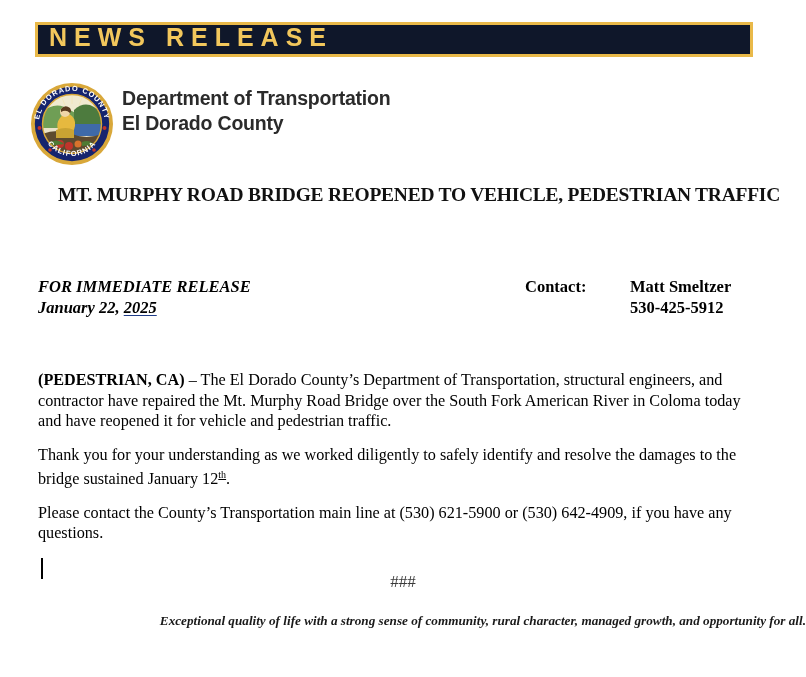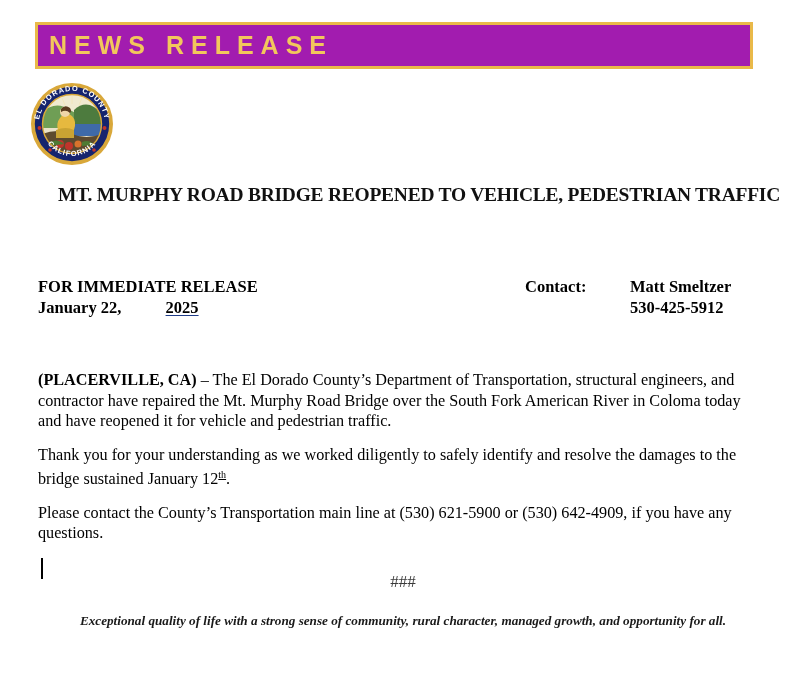--- a/index.html
+++ b/index.html
@@ -15,26 +15,25 @@
     position: relative;
     overflow: hidden;
   }
 
   
   .banner {
     position: absolute;
     left: 35px;
     top: 22px;
     width: 718px;
-    height: 47px;
+    height: 35px;
     box-sizing: border-box;
-    background: #a21caf;
+    background: #0f172a;
     border: 3px solid #e9b949;
     display: flex;
-    align-items: center;
   }
   .banner-text {
     font-family: "Liberation Sans", "DejaVu Sans", sans-serif;
     font-weight: bold;
     font-size: 25px;
     letter-spacing: 7px;
     color: #f2c75c;
     padding-left: 11px;
     line-height: 1;
     white-space: pre;
@@ -84,26 +83,26 @@
   }
 
   
   .release-block {
     position: absolute;
     left: 38px;
     top: 276px;
     font-weight: bold;
     font-size: 16.5px;
     line-height: 21px;
+    font-style: italic;
   }
   .release-block .u-blue {
     text-decoration: underline;
     text-decoration-color: #1f3c88;
     text-underline-offset: 2px;
-    margin-left: 40px;
   }
   .contact-label {
     position: absolute;
     left: 525px;
     top: 276px;
     font-weight: bold;
     font-size: 16.5px;
     line-height: 21px;
   }
   .contact-value {
@@ -158,21 +157,21 @@
     color: #3a3a3a;
     letter-spacing: 0px;
   }
 
   
   .tagline {
     position: absolute;
     left: 0;
     top: 613px;
     width: 806px;
-    text-align: center;
+    text-align: right;
     font-style: italic;
     font-weight: bold;
     font-size: 13.2px;
     color: #1a1a1a;
     white-space: nowrap;
   }
 </style>
 </head>
 <body>
 
@@ -227,37 +226,41 @@
         <textPath href="#arcBot" startOffset="50%" text-anchor="middle">CALIFORNIA</textPath>
       </text>
       <g fill="#c0342b">
         <circle cx="9.5" cy="46" r="2"></circle>
         <circle cx="74.5" cy="46" r="2"></circle>
         <circle cx="20" cy="68" r="1.8"></circle>
         <circle cx="64" cy="68" r="1.8"></circle>
       </g>
     </svg>
   </span>
+  <div class="dept">
+    <div>Department of Transportation</div>
+    <div>El Dorado County</div>
+  </div>
 </div>
 
 <div class="headline">MT. MURPHY ROAD BRIDGE REOPENED TO VEHICLE, PEDESTRIAN TRAFFIC</div>
 
 <div class="release-block">
   <div>FOR IMMEDIATE RELEASE</div>
   <div><span>January 22, </span><span class="u-blue">2025</span></div>
 </div>
 
 <div class="contact-label">Contact:</div>
 <div class="contact-value">
   <div>Matt Smeltzer</div>
   <div>530-425-5912</div>
 </div>
 
 <div class="body-copy">
-  <p><span class="lead">(PLACERVILLE, CA)</span><span> – The El Dorado County’s Department of Transportation, structural engineers, and contractor have repaired the Mt. Murphy Road Bridge over the South Fork American River in Coloma today and have reopened it for vehicle and pedestrian traffic.</span></p>
+  <p><span class="lead">(PEDESTRIAN, CA)</span><span> – The El Dorado County’s Department of Transportation, structural engineers, and contractor have repaired the Mt. Murphy Road Bridge over the South Fork American River in Coloma today and have reopened it for vehicle and pedestrian traffic.</span></p>
   <p><span>Thank you for your understanding as we worked diligently to safely identify and resolve the damages to the bridge sustained January 12</span><sup class="ord">th</sup><span>.</span></p>
   <p>Please contact the County’s Transportation main line at (530) 621-5900 or (530) 642-4909, if you have any questions.</p>
 </div>
 
 <div class="caret"></div>
 
 <div class="end-mark">###</div>
 
 <div class="tagline">Exceptional quality of life with a strong sense of community, rural character, managed growth, and opportunity for all.</div>
 

